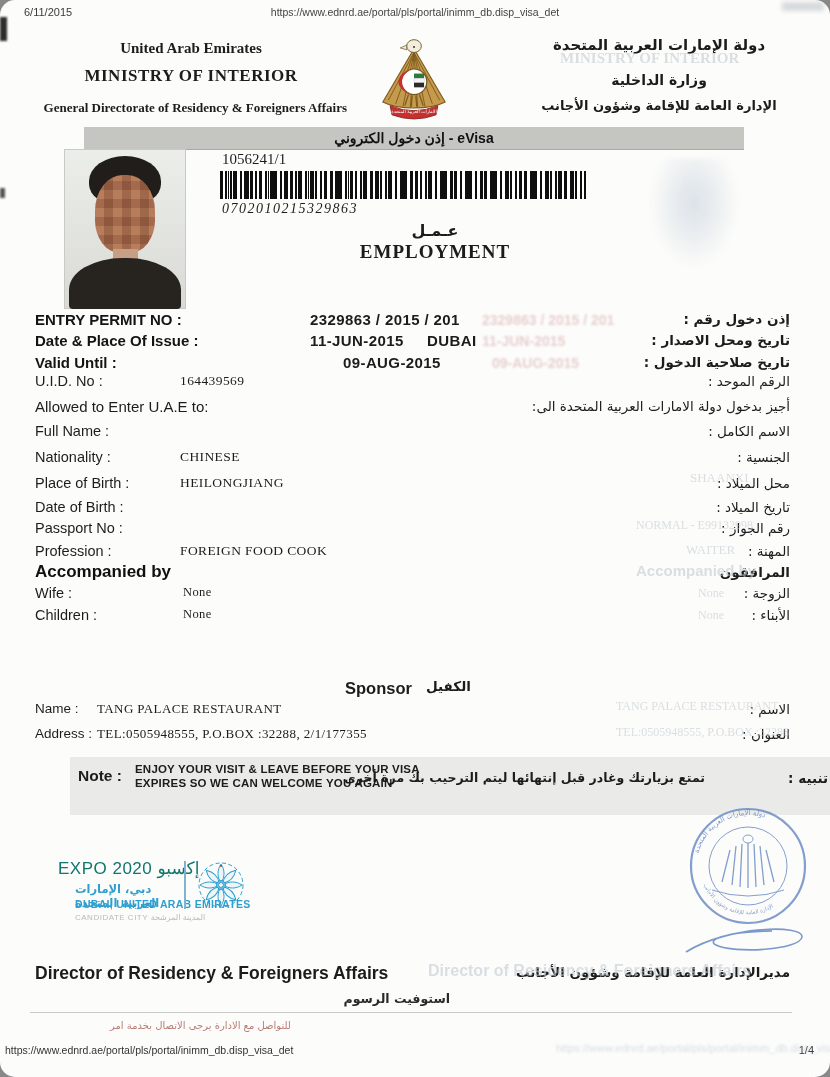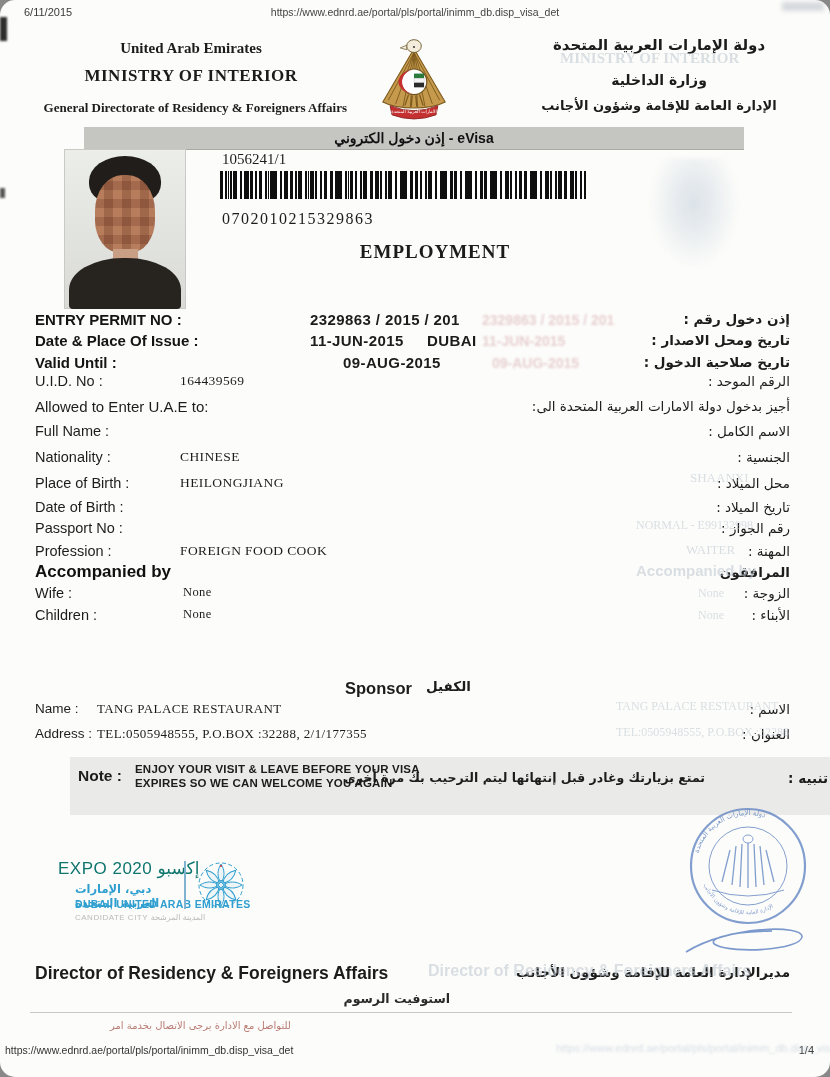--- a/index.html
+++ b/index.html
@@ -41,21 +41,21 @@
   .neck{position:absolute;left:49px;top:100px;width:25px;height:15px;background:#c89e84;}
   .shirt{position:absolute;left:5px;top:109px;width:112px;height:51px;background:#27231f;
          border-radius:48% 48% 4px 4px / 62% 62% 4px 4px;}
 
   
   .fileno{left:222px;top:151px;font-size:15px;}
   .barcode{left:220px;top:171px;width:366px;height:28px;background-color:#fff;background-image:
      repeating-linear-gradient(90deg,#0e0e0e 0 2px,transparent 2px 5px),
      repeating-linear-gradient(90deg,#0e0e0e 0 1px,transparent 1px 8px),
      repeating-linear-gradient(90deg,#0e0e0e 0 3px,transparent 3px 13px);}
-  .bcnum{left:222px;top:210px;font-size:16px;letter-spacing:1.5px;}
+  .bcnum{left:222px;top:201px;font-size:14px;letter-spacing:1.5px;font-style:italic;}
   .vtype-ar{left:220px;top:221px;width:430px;text-align:center;font-size:16px;font-weight:bold;}
   .vtype-en{left:220px;top:241px;width:430px;text-align:center;font-family:"Liberation Serif",serif;
             font-size:19px;font-weight:bold;letter-spacing:1px;}
 
   
   .frow{position:absolute;left:0;width:830px;height:21px;}
   .frow .lbl{position:absolute;left:35px;font-size:14.5px;color:#1d1d1d;white-space:nowrap;}
   .frow .lbl.hb{font-weight:bold;font-size:15px;color:#141414;}
   .frow .vserif{position:absolute;left:180px;font-family:"Liberation Serif",serif;font-size:13.5px;letter-spacing:.4px;white-space:nowrap;}
   .frow .vbold{position:absolute;left:310px;font-weight:bold;font-size:15px;letter-spacing:.4px;white-space:nowrap;}
@@ -166,20 +166,21 @@
   <div class="abs photo">
     <div class="hair"></div>
     <div class="face"></div>
     <div class="neck"></div>
     <div class="shirt"></div>
   </div>
 
   <div class="abs serif fileno">1056241/1</div>
   <div class="abs barcode"></div>
   <div class="abs serif bcnum">0702010215329863</div>
+  <div class="abs ar vtype-ar">عـمـل</div>
   <div class="abs vtype-en">EMPLOYMENT</div>
 
   <div class="frow" style="top:311px">
     <span class="lbl hb">ENTRY PERMIT NO :</span>
     <span class="vbold">2329863 / 2015 / 201</span>
     <span class="arlbl hb">إذن دخول رقم :</span>
   </div>
   <div class="frow" style="top:332px">
     <span class="lbl hb">Date &amp; Place Of Issue :</span>
     <span class="vbold">11-JUN-2015</span>

